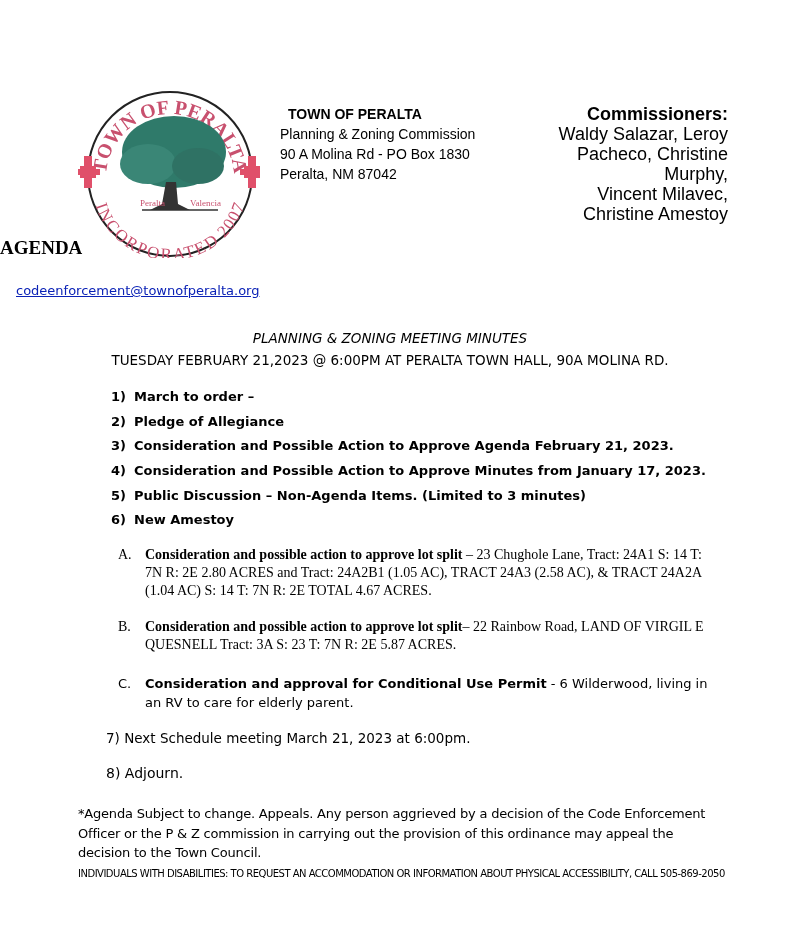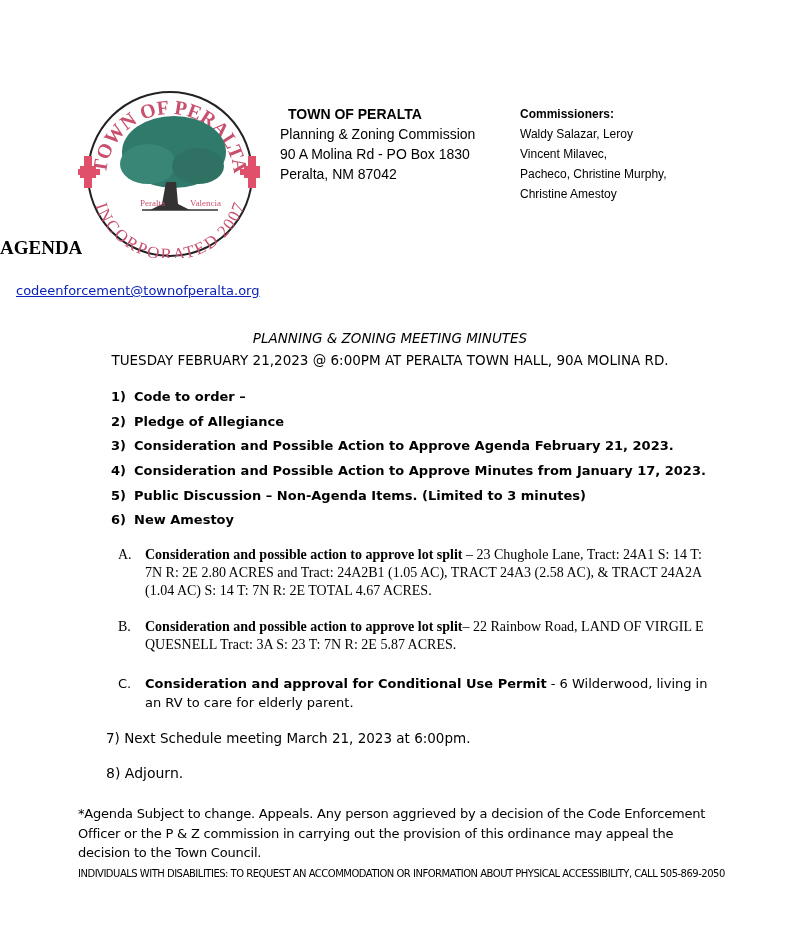--- a/index.html
+++ b/index.html
@@ -6,21 +6,21 @@
   body { width: 791px; height: 940px; position: relative; overflow: hidden; color: #000; }
   .abs { position: absolute; }
   .sans { font-family: "Liberation Sans", sans-serif; }
   .serif { font-family: "Liberation Serif", serif; }
   .cal { font-family: "DejaVu Sans", sans-serif; }
 
   #seal { left: 78px; top: 86px; width: 182px; height: 172px; }
 
   .hdr-left { left: 280px; top: 104px; font-size: 14px; line-height: 20px; }
   .hdr-left .t { font-weight: bold; padding-left: 8px; font-size: 14px; }
-  .hdr-right { left: 520px; top: 104px; width: 208px; text-align: left; font-size: 12px; line-height: 20px; }
+  .hdr-right { left: 520px; top: 104px; width: 208px; text-align: right; font-size: 18px; line-height: 20px; }
   .hdr-right .t { font-weight: bold; }
 
   .agenda-title { left: 0; width: 780px; top: 237px; text-align: left; font-size: 19px; font-weight: bold; }
   .email { left: 16px; width: 780px; top: 283px; font-size: 13px; }
   .email a { color: #0b22b6; text-decoration: underline; }
 
   .minutes { left: 0; width: 780px; top: 330px; text-align: center; font-size: 13.5px; font-style: italic; }
   .dateline { left: 0; width: 780px; top: 352px; text-align: center; font-size: 13.5px; }
 
   .items { left: 100px; top: 387px; font-size: 13px; font-weight: bold; }
@@ -83,38 +83,38 @@
 <div class="abs hdr-left sans">
   <div class="t">TOWN OF PERALTA</div>
   <div>Planning &amp; Zoning Commission</div>
   <div>90 A Molina Rd - PO Box 1830</div>
   <div>Peralta, NM 87042</div>
 </div>
 
 <div class="abs hdr-right sans">
   <div class="t">Commissioners:</div>
   <div>Waldy Salazar, Leroy</div>
+  <div>Pacheco, Christine Murphy,</div>
   <div>Vincent Milavec,</div>
-  <div>Pacheco, Christine Murphy,</div>
   <div>Christine Amestoy</div>
 </div>
 
 <div class="abs agenda-title serif">AGENDA</div>
 
 <div class="abs email cal">
   <a title="codeenforcement@townofperalta.org" href="mailto:codeenforcement@townofperalta.org">codeenforcement@townofperalta.org</a>
 </div>
 
 <div class="abs minutes cal">PLANNING &amp; ZONING MEETING MINUTES</div>
 <div class="abs dateline cal">TUESDAY FEBRUARY 21,2023 @ 6:00PM AT PERALTA TOWN HALL, 90A MOLINA RD.</div>
 
 <div class="abs items cal">
   <div class="item">
       <span class="num">1)</span>
-      <span class="txt">Code to order –</span>
+      <span class="txt">March to order –</span>
     </div>
   <div class="item">
       <span class="num">2)</span>
       <span class="txt">Pledge of Allegiance</span>
     </div>
   <div class="item">
       <span class="num">3)</span>
       <span class="txt">Consideration and Possible Action to Approve Agenda February 21, 2023.</span>
     </div>
   <div class="item">

